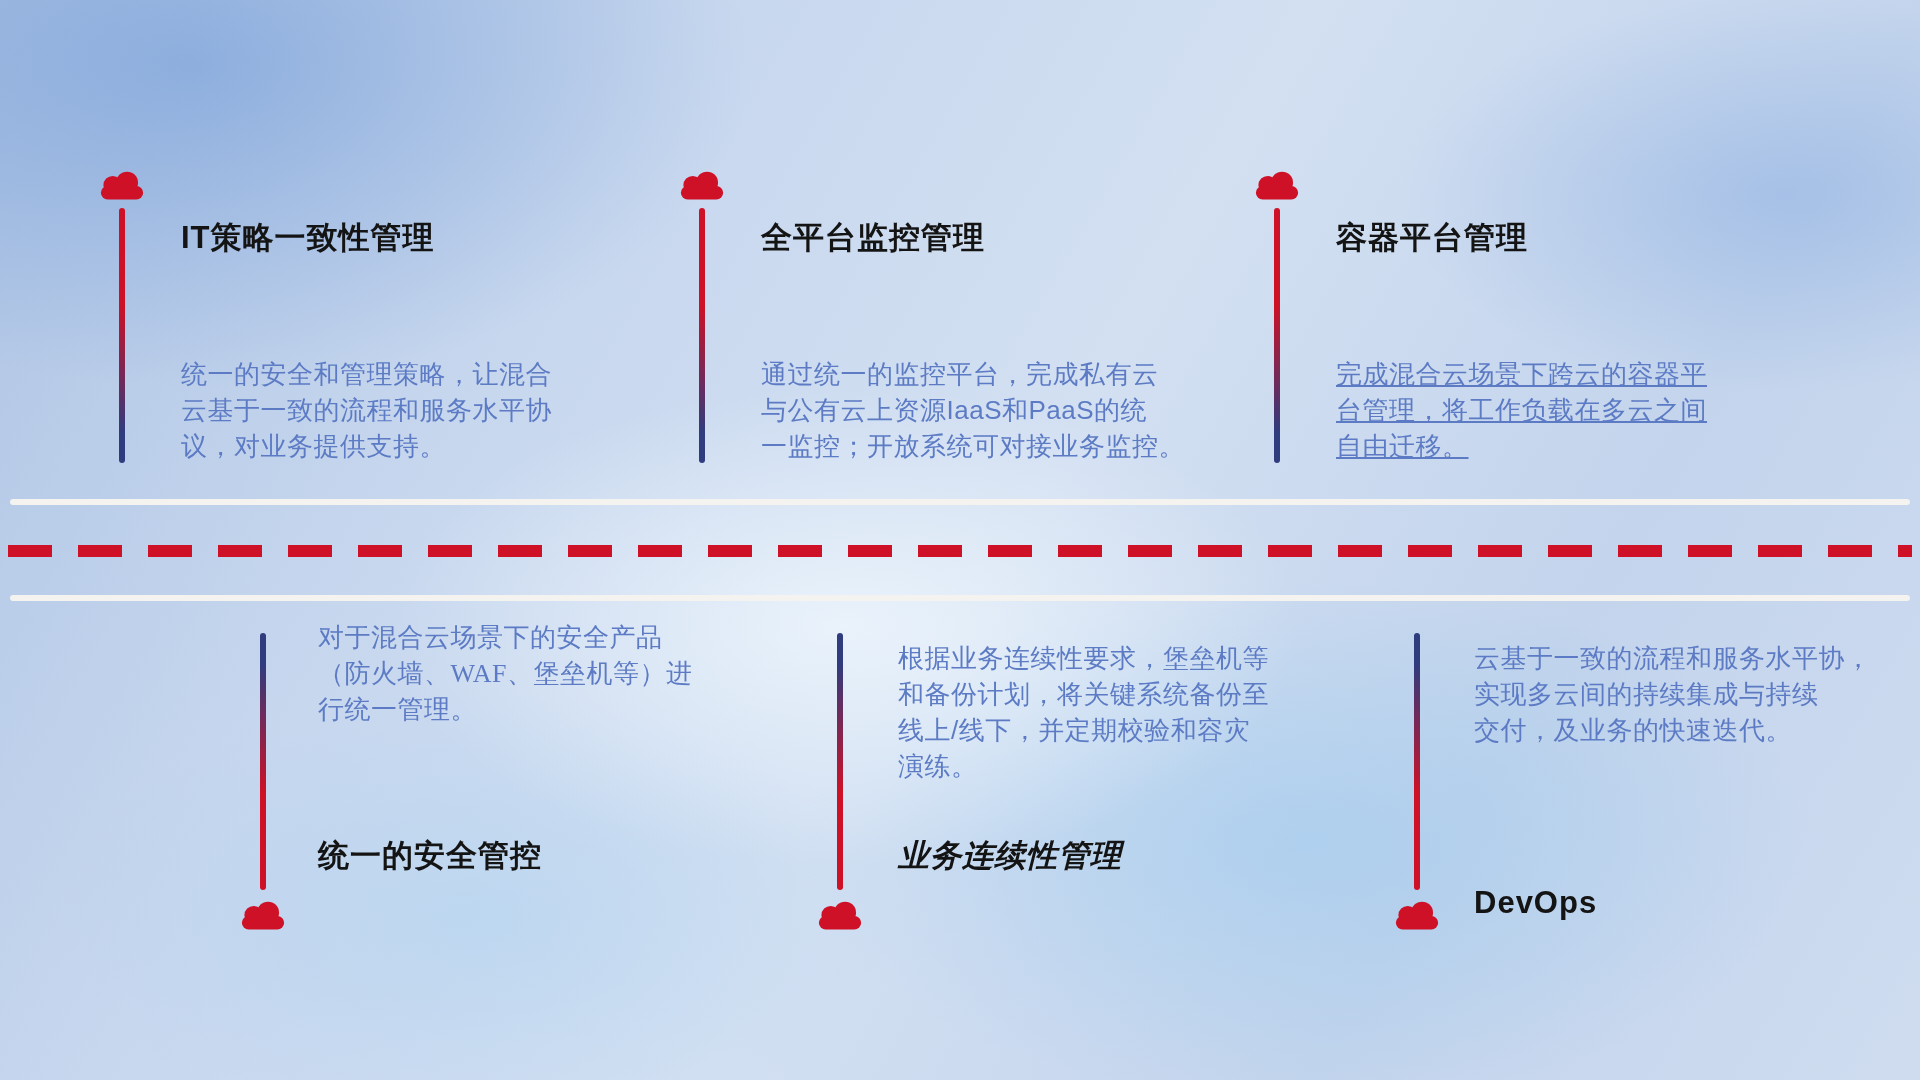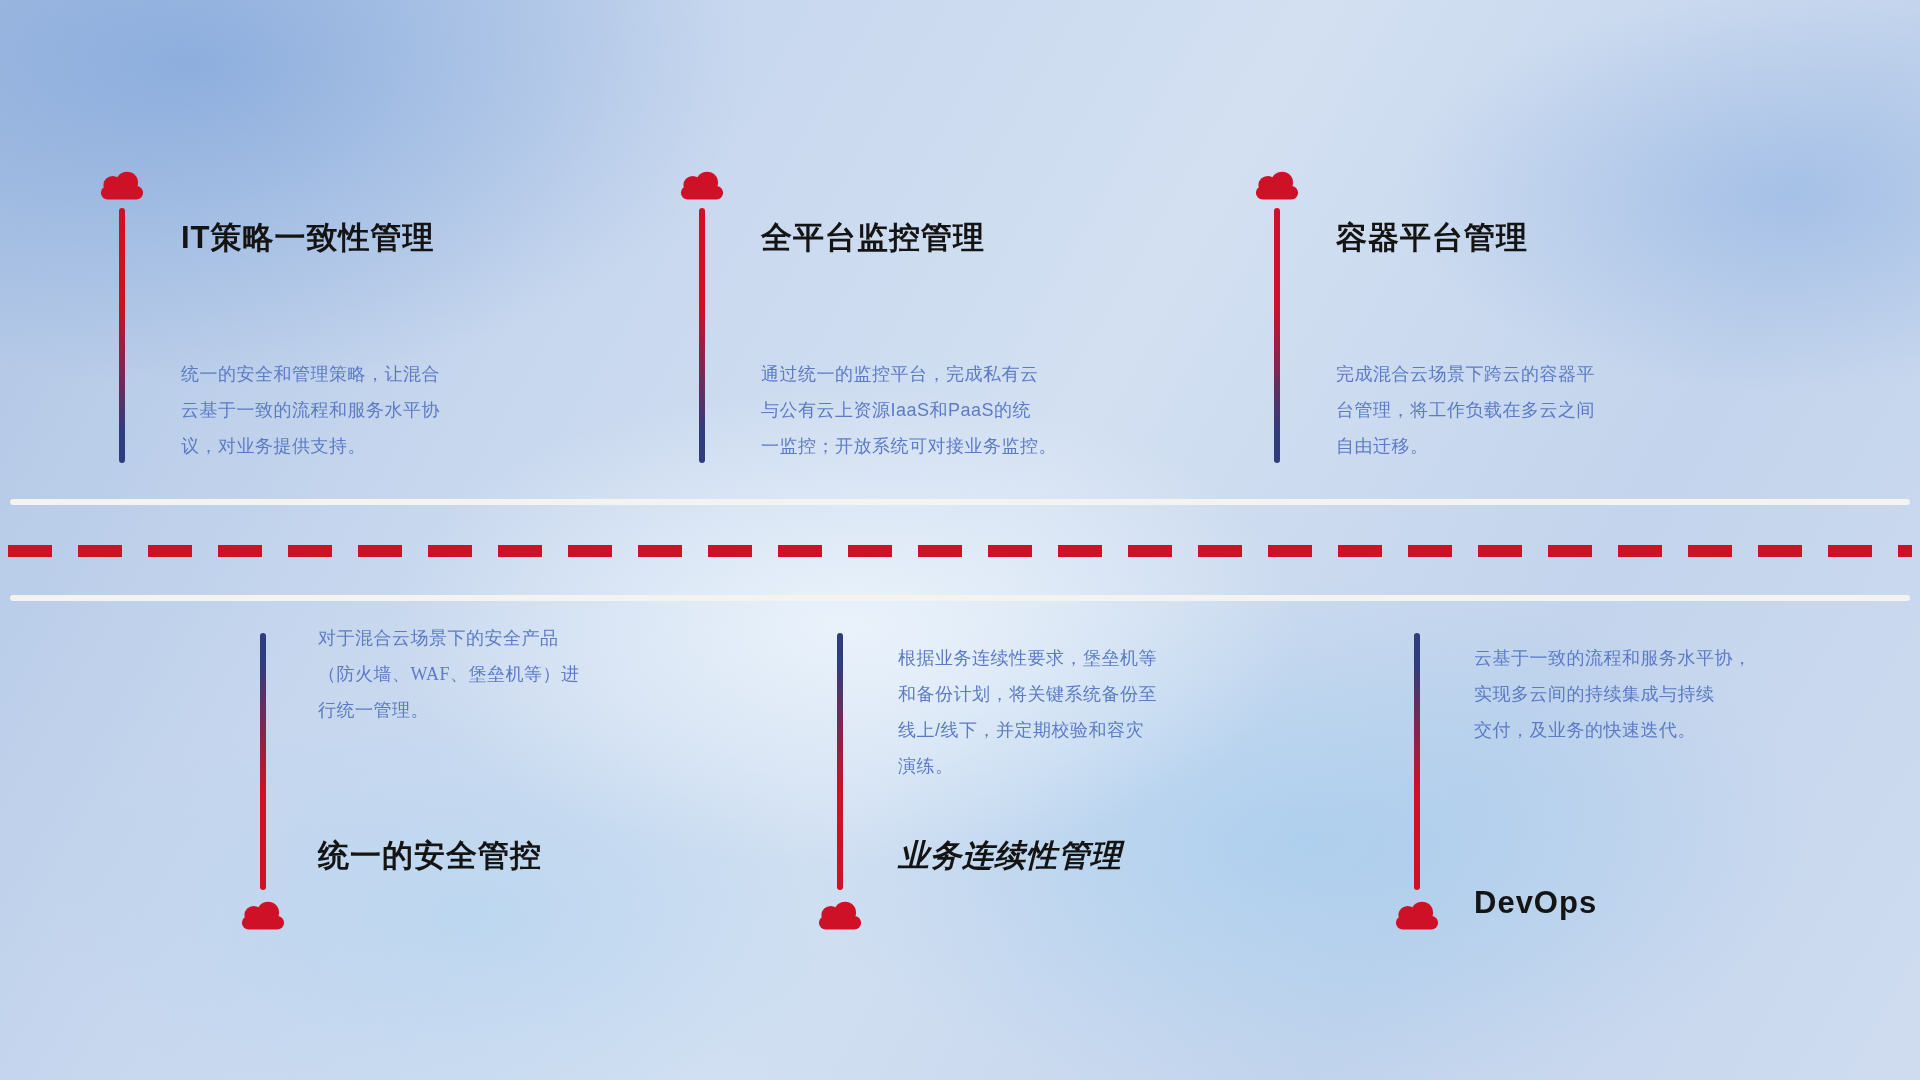--- a/index.html
+++ b/index.html
@@ -47,31 +47,31 @@
   .stem.up{background:linear-gradient(to bottom,
       var(--navy) 0%, var(--navy) 12%, var(--red) 62%, var(--red) 100%);}
 
   .item-title{
     position:absolute;color:var(--title);
     font-size:31px;font-weight:700;line-height:40px;white-space:nowrap;
     letter-spacing:1px;
   }
   .item-desc{
     position:absolute;color:var(--desc);
-    font-size:18px;line-height:36px;white-space:pre-line;
+    font-size:26px;line-height:36px;white-space:pre-line;
     letter-spacing:0.5px;
   }
 
   
   .t1 .cloud{left:95px;top:166px;}  .t1 .stem{left:119px;top:208px;}
   .t1 .item-title{left:181px;top:218px;} .t1 .item-desc{left:181px;top:356px;}
   .t2 .cloud{left:675px;top:166px;} .t2 .stem{left:699px;top:208px;}
   .t2 .item-title{left:761px;top:218px;} .t2 .item-desc{left:761px;top:356px;}
   .t3 .cloud{left:1250px;top:166px;} .t3 .stem{left:1274px;top:208px;}
-  .t3 .item-title{left:1336px;top:218px;} .t3 .item-desc{left:1336px;top:356px;}
+  .t3 .item-title{left:1336px;top:218px;} .t3 .item-desc{left:1336px;top:356px;text-decoration:underline;}
 
   
   .b1 .stem{left:260px;top:633px;height:257px;}
   .b1 .item-desc{left:318px;top:620px;font-family:Liberation Serif, serif;} .b1 .item-title{left:318px;top:836px;}
   .b1 .cloud{left:236px;top:896px;}
   .b2 .stem{left:837px;top:633px;height:257px;}
   .b2 .item-desc{left:898px;top:640px;} .b2 .item-title{left:898px;top:836px;font-style:italic;}
   .b2 .cloud{left:813px;top:896px;}
   .b3 .stem{left:1414px;top:633px;height:257px;}
   .b3 .item-desc{left:1474px;top:640px;} .b3 .item-title{left:1474px;top:883px;}

